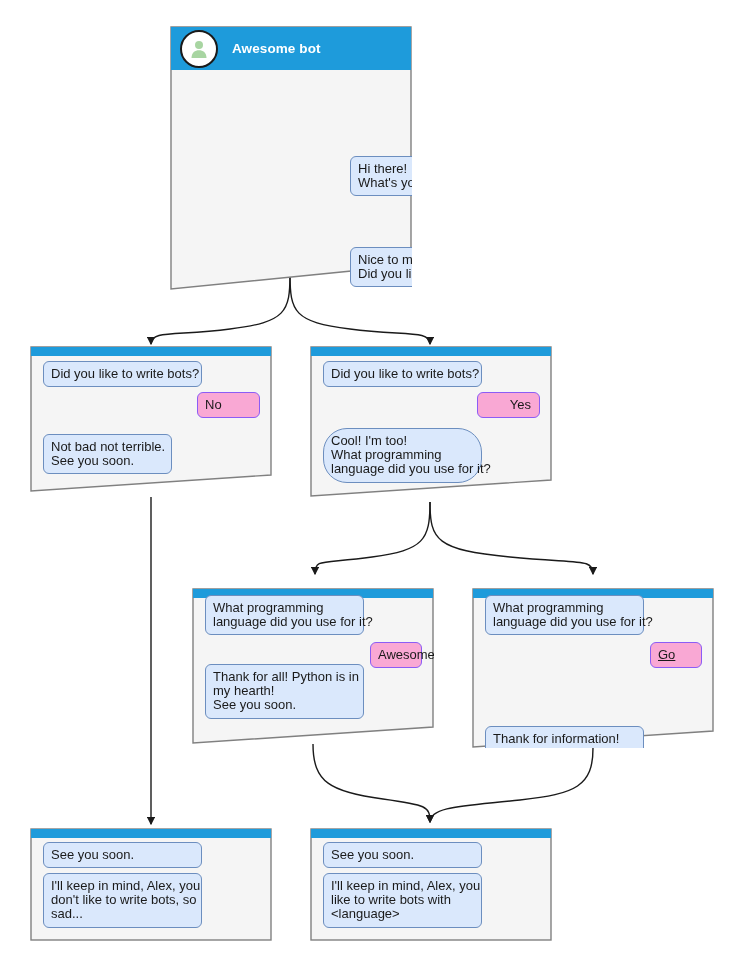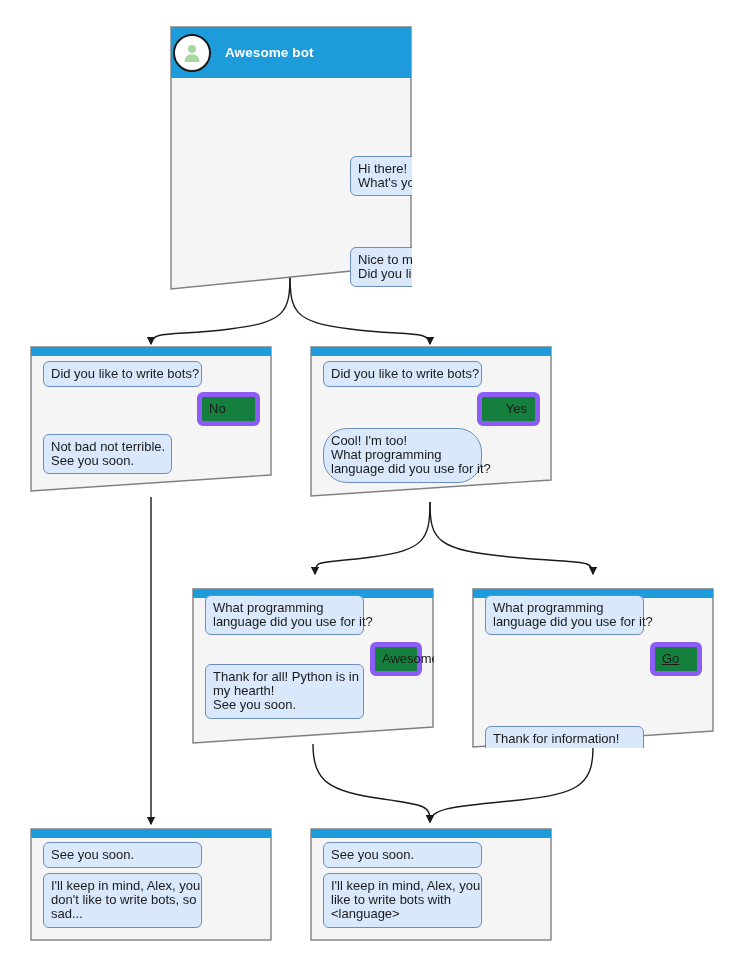--- a/index.html
+++ b/index.html
@@ -53,26 +53,26 @@
     left: 170px;
     top: 26px;
     width: 242px;
     height: 264px;
   }
   .titlebar {
     position: absolute;
     left: 1px;
     top: 1px;
     width: 240px;
-    height: 51px;
+    height: 43px;
     background: #1e9bdb;
     display: flex;
     align-items: center;
     box-sizing: border-box;
-    padding-left: 2px;
+    padding-left: 9px;
   }
   .avatar {
     width: 38px;
     height: 38px;
     border-radius: 50%;
     background: #ffffff;
     border: 2px solid #1a1a1a;
     box-sizing: border-box;
     display: flex;
     align-items: center;
@@ -102,22 +102,22 @@
     line-height: 14.2px;
     color: #1a1a1a;
     padding: 5px 8px 5px 7px;
     white-space: pre;
   }
   .bubble.bot {
     background: #dae8fc;
     border: 1px solid #6c8ebf;
   }
   .bubble.user {
-    background: #15803d;
-    border: 5px solid #8b5cf6;
+    background: #f9a8d4;
+    border: 1px solid #8b5cf6;
     text-align: left;
   }
 </style>
 </head>
 <body>
 
 <svg id="edge-layer" viewBox="0 0 743 971" width="743" height="971">
   <defs>
     <marker id="arrow" viewBox="0 0 10 10" refX="8.5" refY="5" markerWidth="6" markerHeight="6" orient="auto-start-reverse">
       <path d="M 0 0 L 10 5 L 0 10 z" fill="#1a1a1a"></path>

